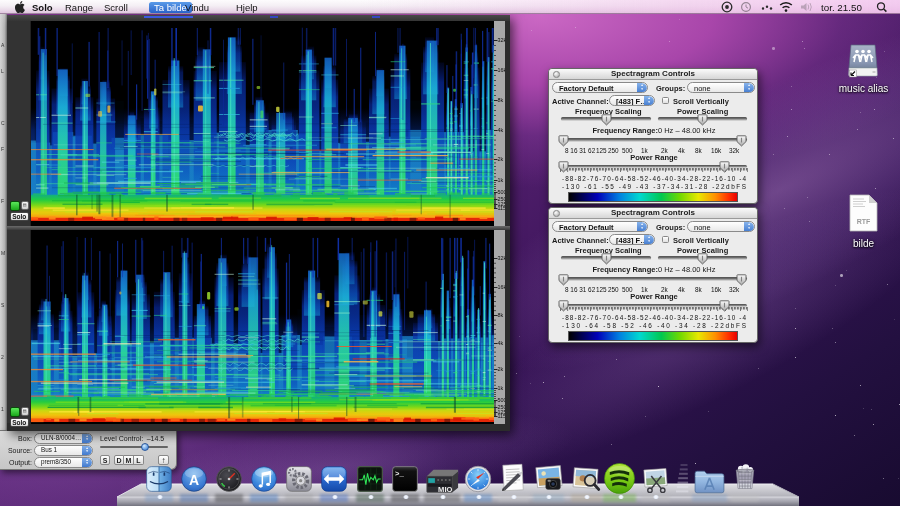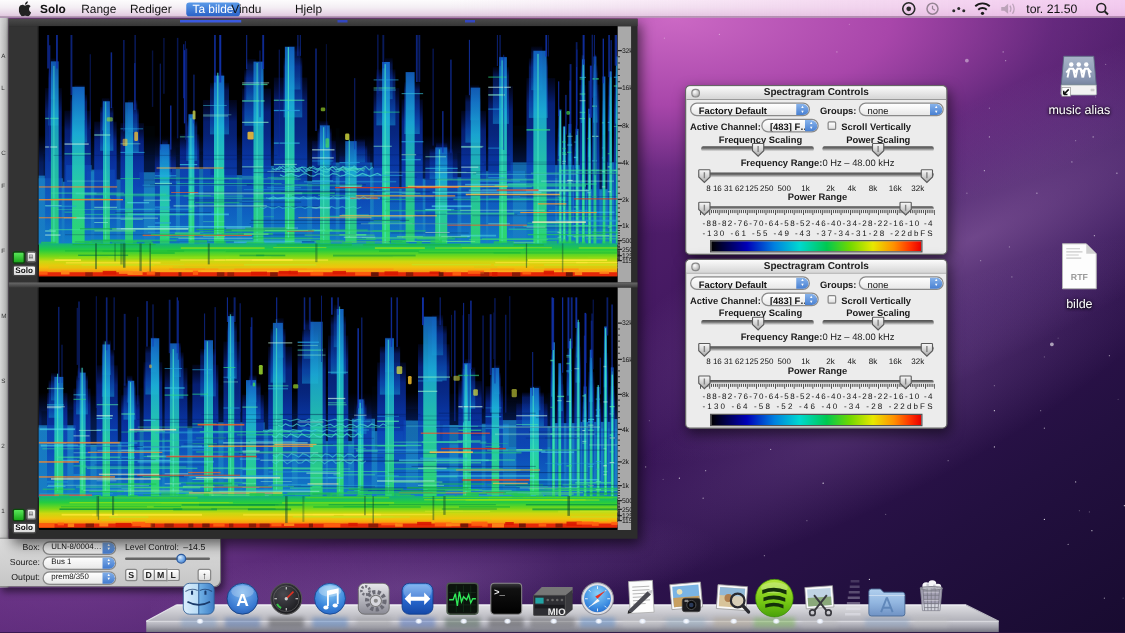--- a/index.html
+++ b/index.html
@@ -2395,21 +2395,21 @@
     </svg>
     <div class="cbar" style="left:19px;top:123px;width:170px"></div>
   </div>
 
 <div id="menubar">
   <svg width="11" height="12" viewBox="0 0 11 12" style="position:absolute;left:15px;top:1px">
       <path d="M8.2 6.3 c0-1.5 1.2-2.2 1.3-2.3 -0.7-1-1.8-1.2-2.2-1.2 -0.9-0.1-1.8 0.6-2.3 0.6 -0.5 0-1.2-0.6-2-0.6 -1 0-2 0.6-2.5 1.5 -1.1 1.9-0.3 4.7 0.8 6.2 0.5 0.8 1.1 1.6 1.9 1.6 0.8 0 1.1-0.5 2-0.5 0.9 0 1.2 0.5 2 0.5 0.8 0 1.4-0.8 1.9-1.5 0.6-0.9 0.8-1.7 0.8-1.8 0 0-1.6-0.6-1.7-2.5z M6.7 1.8 c0.4-0.5 0.7-1.2 0.6-1.8 -0.6 0-1.3 0.4-1.7 0.9 -0.4 0.4-0.7 1.1-0.6 1.8 0.7 0.1 1.3-0.4 1.7-0.9z" fill="#222"></path>
     </svg>
   <div class="mi b" style="left:32px">Solo</div>
   <div class="mi" style="left:65px">Range</div>
-  <div class="mi" style="left:104px">Rediger</div>
+  <div class="mi" style="left:104px">Scroll</div>
   <div class="mi hl" style="left:149px">Ta bilde</div>
   <div class="mi" style="left:185px">Vindu</div>
   <div class="mi" style="left:236px">Hjelp</div>
 
 <svg width="180" height="14" viewBox="0 0 180 14" style="position:absolute;left:720px;top:0">
 <g fill="none" stroke="#2a2a2a">
 <circle cx="7" cy="7" r="4.8" stroke-width="1.3"></circle>
         <circle cx="7" cy="7" r="1.9" fill="#2a2a2a" stroke="none"></circle>
 <g opacity="0.45">
           <circle cx="26" cy="7" r="4.4" stroke-width="1.2"></circle>

